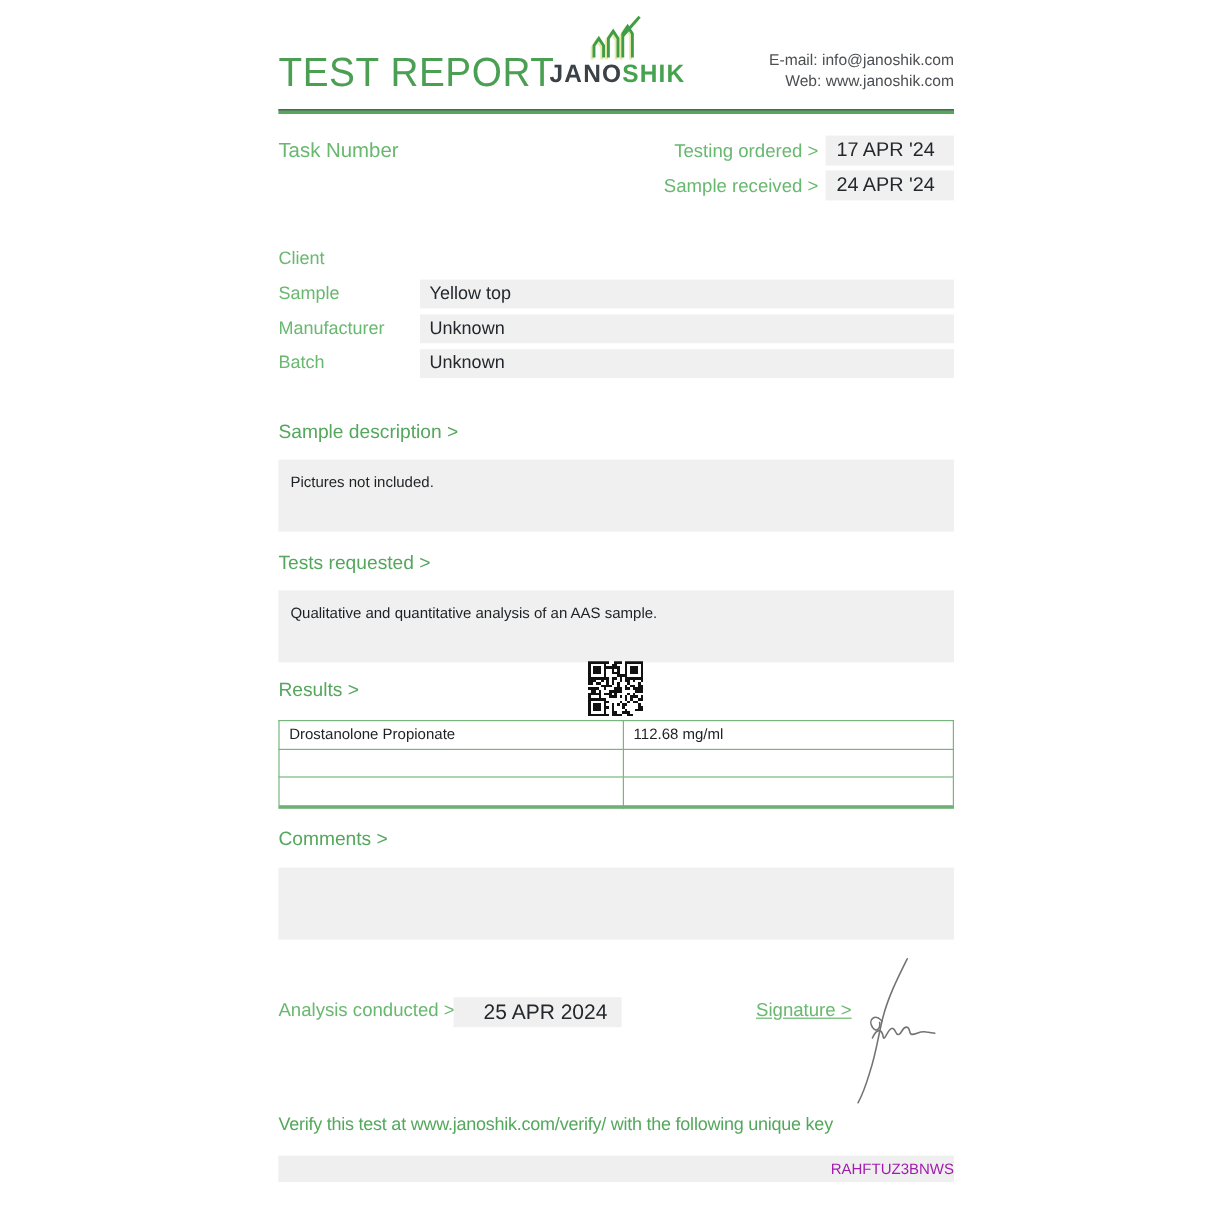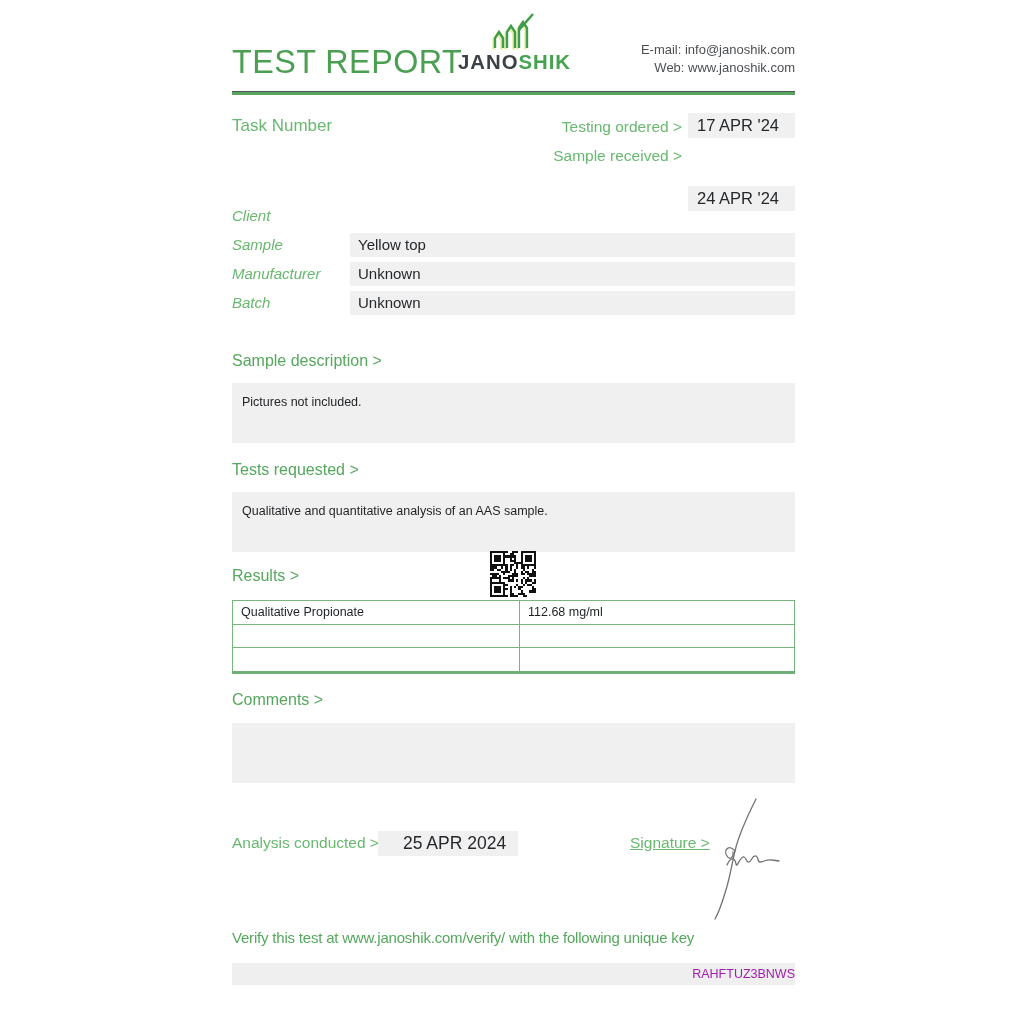--- a/index.html
+++ b/index.html
@@ -24,22 +24,22 @@
   .logo-jano{color:#3a4147;}
   .logo-shik{color:#45a24e;}
   .contact{right:229px;top:41px;text-align:right;font-size:13px;line-height:18px;color:#4c4f52;}
   .header-rule{left:232px;top:91px;width:563px;height:3px;background:#57a55e;border-top:1.5px solid #4b5154;}
   .task-label{left:232px;top:116px;font-size:17px;}
   .task-box{left:340px;top:113px;width:172px;height:25px;line-height:25px;padding-left:17px;box-sizing:border-box;font-size:17px;}
   .date-label{width:144px;text-align:right;font-size:15.5px;}
   .ordered-label{left:538px;top:118px;}
   .received-label{left:538px;top:147px;}
   .date-box{left:688px;top:113px;width:107px;height:25px;line-height:25px;padding-left:9px;box-sizing:border-box;font-size:16.5px;white-space:nowrap;}
-  .received-box{top:142px;margin-top:44px;}
-  .field-label{left:232px;font-size:15px;font-style:italic;}
+  .received-box{top:142px;}
+  .field-label{left:232px;font-size:15px;}
   .field-box{left:350px;width:445px;height:24px;line-height:24px;padding-left:8px;box-sizing:border-box;font-size:15px;}
   .section-heading{left:232px;font-size:16px;white-space:nowrap;}
   .big-box{left:232px;width:563px;height:60px;box-sizing:border-box;padding:12px 10px;font-size:12.5px;color:#1e2124;}
   .qr{left:490px;top:551px;width:46px;height:46px;}
   .results-table{
     position:absolute;left:232px;top:600px;width:563px;border-collapse:collapse;
     border:1.5px solid #79b67e;border-bottom:3px solid #6fb075;
   }
   .results-table td{
     border:1.4px solid #79b67e;height:22.5px;font-size:12.5px;padding:0 0 0 8px;color:#1e2124;
@@ -118,21 +118,21 @@
       <rect width="21" height="21" fill="#ffffff"></rect>
       <path fill="#111111" d="M0 0h1v1h-1zM1 0h1v1h-1zM2 0h1v1h-1zM3 0h1v1h-1zM4 0h1v1h-1zM5 0h1v1h-1zM6 0h1v1h-1zM7 0h1v1h-1zM10 0h1v1h-1zM11 0h1v1h-1zM12 0h1v1h-1zM14 0h1v1h-1zM15 0h1v1h-1zM16 0h1v1h-1zM17 0h1v1h-1zM18 0h1v1h-1zM19 0h1v1h-1zM20 0h1v1h-1zM0 1h1v1h-1zM6 1h1v1h-1zM9 1h1v1h-1zM10 1h1v1h-1zM14 1h1v1h-1zM20 1h1v1h-1zM0 2h1v1h-1zM2 2h1v1h-1zM3 2h1v1h-1zM4 2h1v1h-1zM6 2h1v1h-1zM7 2h1v1h-1zM8 2h1v1h-1zM9 2h1v1h-1zM10 2h1v1h-1zM11 2h1v1h-1zM14 2h1v1h-1zM16 2h1v1h-1zM17 2h1v1h-1zM18 2h1v1h-1zM20 2h1v1h-1zM0 3h1v1h-1zM2 3h1v1h-1zM3 3h1v1h-1zM4 3h1v1h-1zM6 3h1v1h-1zM9 3h1v1h-1zM11 3h1v1h-1zM14 3h1v1h-1zM16 3h1v1h-1zM17 3h1v1h-1zM18 3h1v1h-1zM20 3h1v1h-1zM0 4h1v1h-1zM2 4h1v1h-1zM3 4h1v1h-1zM4 4h1v1h-1zM6 4h1v1h-1zM9 4h1v1h-1zM10 4h1v1h-1zM11 4h1v1h-1zM14 4h1v1h-1zM16 4h1v1h-1zM17 4h1v1h-1zM18 4h1v1h-1zM20 4h1v1h-1zM0 5h1v1h-1zM6 5h1v1h-1zM11 5h1v1h-1zM12 5h1v1h-1zM13 5h1v1h-1zM14 5h1v1h-1zM20 5h1v1h-1zM0 6h1v1h-1zM1 6h1v1h-1zM2 6h1v1h-1zM3 6h1v1h-1zM4 6h1v1h-1zM5 6h1v1h-1zM6 6h1v1h-1zM7 6h1v1h-1zM9 6h1v1h-1zM10 6h1v1h-1zM12 6h1v1h-1zM14 6h1v1h-1zM15 6h1v1h-1zM16 6h1v1h-1zM17 6h1v1h-1zM18 6h1v1h-1zM19 6h1v1h-1zM20 6h1v1h-1zM0 7h1v1h-1zM1 7h1v1h-1zM2 7h1v1h-1zM5 7h1v1h-1zM7 7h1v1h-1zM9 7h1v1h-1zM12 7h1v1h-1zM14 7h1v1h-1zM15 7h1v1h-1zM17 7h1v1h-1zM20 7h1v1h-1zM0 8h1v1h-1zM1 8h1v1h-1zM3 8h1v1h-1zM4 8h1v1h-1zM7 8h1v1h-1zM9 8h1v1h-1zM11 8h1v1h-1zM15 8h1v1h-1zM19 8h1v1h-1zM5 9h1v1h-1zM6 9h1v1h-1zM7 9h1v1h-1zM8 9h1v1h-1zM11 9h1v1h-1zM14 9h1v1h-1zM16 9h1v1h-1zM17 9h1v1h-1zM19 9h1v1h-1zM20 9h1v1h-1zM0 10h1v1h-1zM1 10h1v1h-1zM2 10h1v1h-1zM3 10h1v1h-1zM6 10h1v1h-1zM10 10h1v1h-1zM11 10h1v1h-1zM12 10h1v1h-1zM14 10h1v1h-1zM15 10h1v1h-1zM17 10h1v1h-1zM18 10h1v1h-1zM19 10h1v1h-1zM20 10h1v1h-1zM1 11h1v1h-1zM2 11h1v1h-1zM4 11h1v1h-1zM8 11h1v1h-1zM9 11h1v1h-1zM10 11h1v1h-1zM11 11h1v1h-1zM12 11h1v1h-1zM18 11h1v1h-1zM19 11h1v1h-1zM20 11h1v1h-1zM0 12h1v1h-1zM1 12h1v1h-1zM2 12h1v1h-1zM3 12h1v1h-1zM4 12h1v1h-1zM6 12h1v1h-1zM7 12h1v1h-1zM8 12h1v1h-1zM10 12h1v1h-1zM15 12h1v1h-1zM17 12h1v1h-1zM0 13h1v1h-1zM4 13h1v1h-1zM8 13h1v1h-1zM9 13h1v1h-1zM10 13h1v1h-1zM12 13h1v1h-1zM14 13h1v1h-1zM16 13h1v1h-1zM17 13h1v1h-1zM18 13h1v1h-1zM20 13h1v1h-1zM0 14h1v1h-1zM1 14h1v1h-1zM2 14h1v1h-1zM3 14h1v1h-1zM4 14h1v1h-1zM5 14h1v1h-1zM6 14h1v1h-1zM14 14h1v1h-1zM16 14h1v1h-1zM19 14h1v1h-1zM20 14h1v1h-1zM0 15h1v1h-1zM6 15h1v1h-1zM7 15h1v1h-1zM12 15h1v1h-1zM15 15h1v1h-1zM17 15h1v1h-1zM18 15h1v1h-1zM0 16h1v1h-1zM2 16h1v1h-1zM3 16h1v1h-1zM4 16h1v1h-1zM6 16h1v1h-1zM9 16h1v1h-1zM11 16h1v1h-1zM13 16h1v1h-1zM14 16h1v1h-1zM19 16h1v1h-1zM0 17h1v1h-1zM2 17h1v1h-1zM3 17h1v1h-1zM4 17h1v1h-1zM6 17h1v1h-1zM7 17h1v1h-1zM9 17h1v1h-1zM13 17h1v1h-1zM19 17h1v1h-1zM20 17h1v1h-1zM0 18h1v1h-1zM2 18h1v1h-1zM3 18h1v1h-1zM4 18h1v1h-1zM6 18h1v1h-1zM9 18h1v1h-1zM14 18h1v1h-1zM18 18h1v1h-1zM19 18h1v1h-1zM20 18h1v1h-1zM0 19h1v1h-1zM6 19h1v1h-1zM9 19h1v1h-1zM10 19h1v1h-1zM13 19h1v1h-1zM14 19h1v1h-1zM15 19h1v1h-1zM0 20h1v1h-1zM1 20h1v1h-1zM2 20h1v1h-1zM3 20h1v1h-1zM4 20h1v1h-1zM5 20h1v1h-1zM6 20h1v1h-1zM7 20h1v1h-1zM9 20h1v1h-1zM10 20h1v1h-1zM11 20h1v1h-1zM12 20h1v1h-1zM15 20h1v1h-1zM16 20h1v1h-1z"></path>
     </svg>
   </div>
 
   <div class="abs section-heading green" style="top:567px">Results &gt;</div>
 
   <table class="results-table">
     <tbody>
         <tr>
-      <td>Qualitative Propionate</td>
+      <td>Drostanolone Propionate</td>
       <td>112.68 mg/ml</td>
     </tr>
     <tr>
       <td></td>
       <td></td>
     </tr>
     <tr>
       <td></td>
       <td></td>
     </tr>

